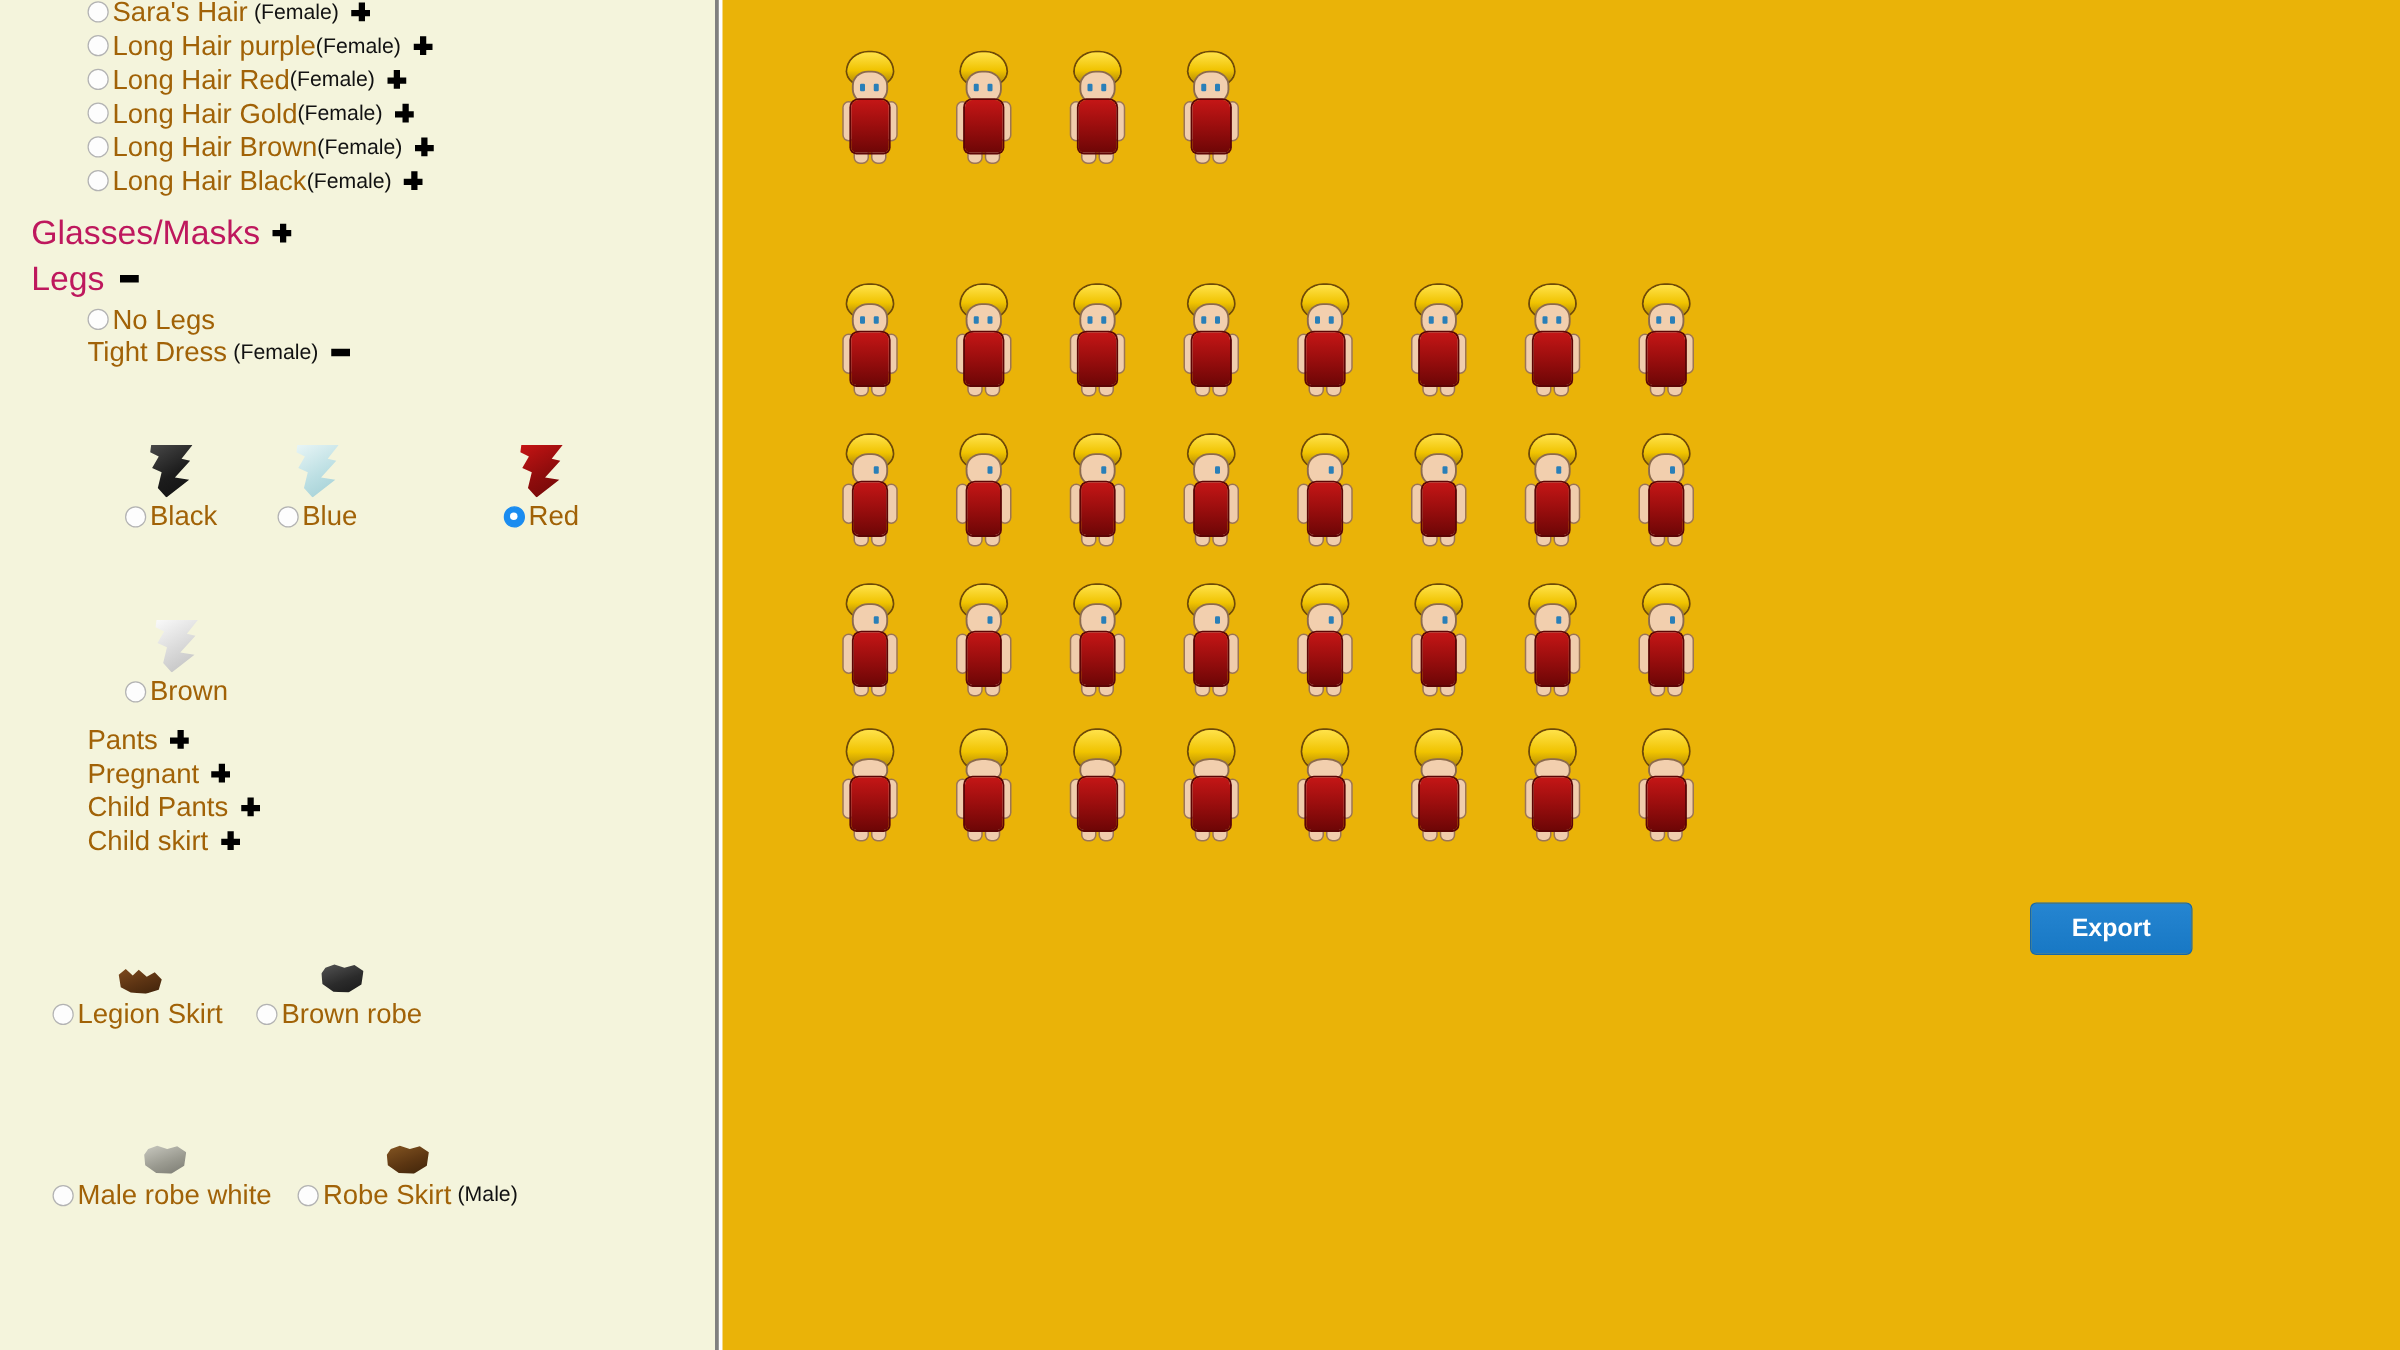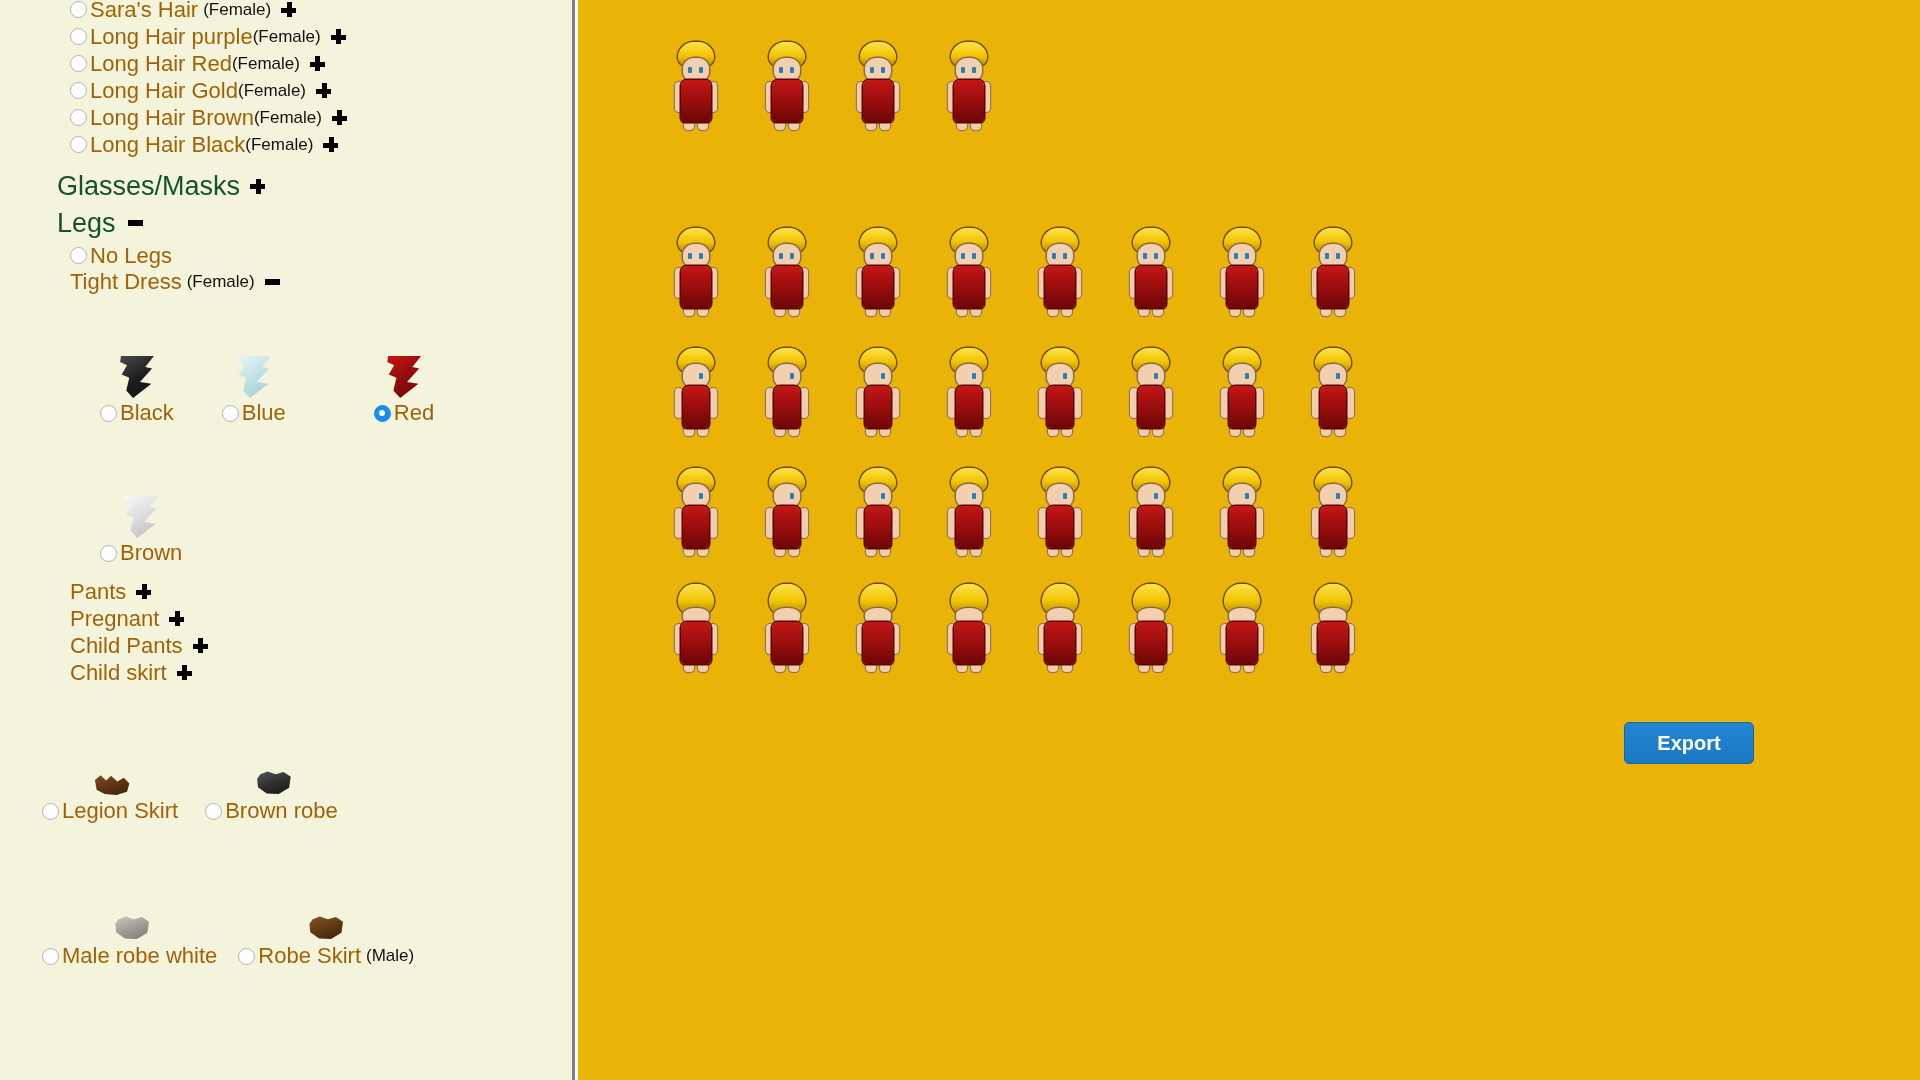--- a/index.html
+++ b/index.html
@@ -45,21 +45,21 @@
     position: absolute; left: 50%; top: 50%;
     width: 6px; height: 6px; border-radius: 50%;
     background: #ffffff;
     transform: translate(-50%, -50%);
   }
 
   .lbl { font-size: 22px; color: #a16207; line-height: 1; }
   .lbl-sm { font-size: 17px; color: #111; margin-left: 5px; }
   .lbl-tight { font-size: 17px; color: #111; }
 
-  .sec-head { font-size: 27px; color: #14532d; line-height: 1; margin-left: 32px; }
+  .sec-head { font-size: 27px; color: #be185d; line-height: 1; }
 
   .plus, .minus {
     display: inline-block;
     position: relative;
     flex: 0 0 auto;
     margin-left: 10px;
   }
   .plus { width: 15px; height: 15px; }
   .plus::before, .plus::after {
     content: ""; position: absolute; background: #000;
@@ -227,21 +227,21 @@
     <div class="chooser-row" id="dress-row-1" style="position:absolute;left:100px;top:348px;">
         <div class="chooser" style="margin-right: 48px;">
           <span class="ic">
             <span class="dress black"></span>
           </span>
           <span class="pick">
             <span class="radio"></span>
             <span class="lbl">Black</span>
           </span>
         </div>
-        <div class="chooser" style="margin-right: 88px;">
+        <div class="chooser" style="margin-right: 117px;">
           <span class="ic">
             <span class="dress blue"></span>
           </span>
           <span class="pick">
             <span class="radio"></span>
             <span class="lbl">Blue</span>
           </span>
         </div>
         <div class="chooser" style="margin-right: 88px; justify-content: space-between;">
           <span class="ic">

